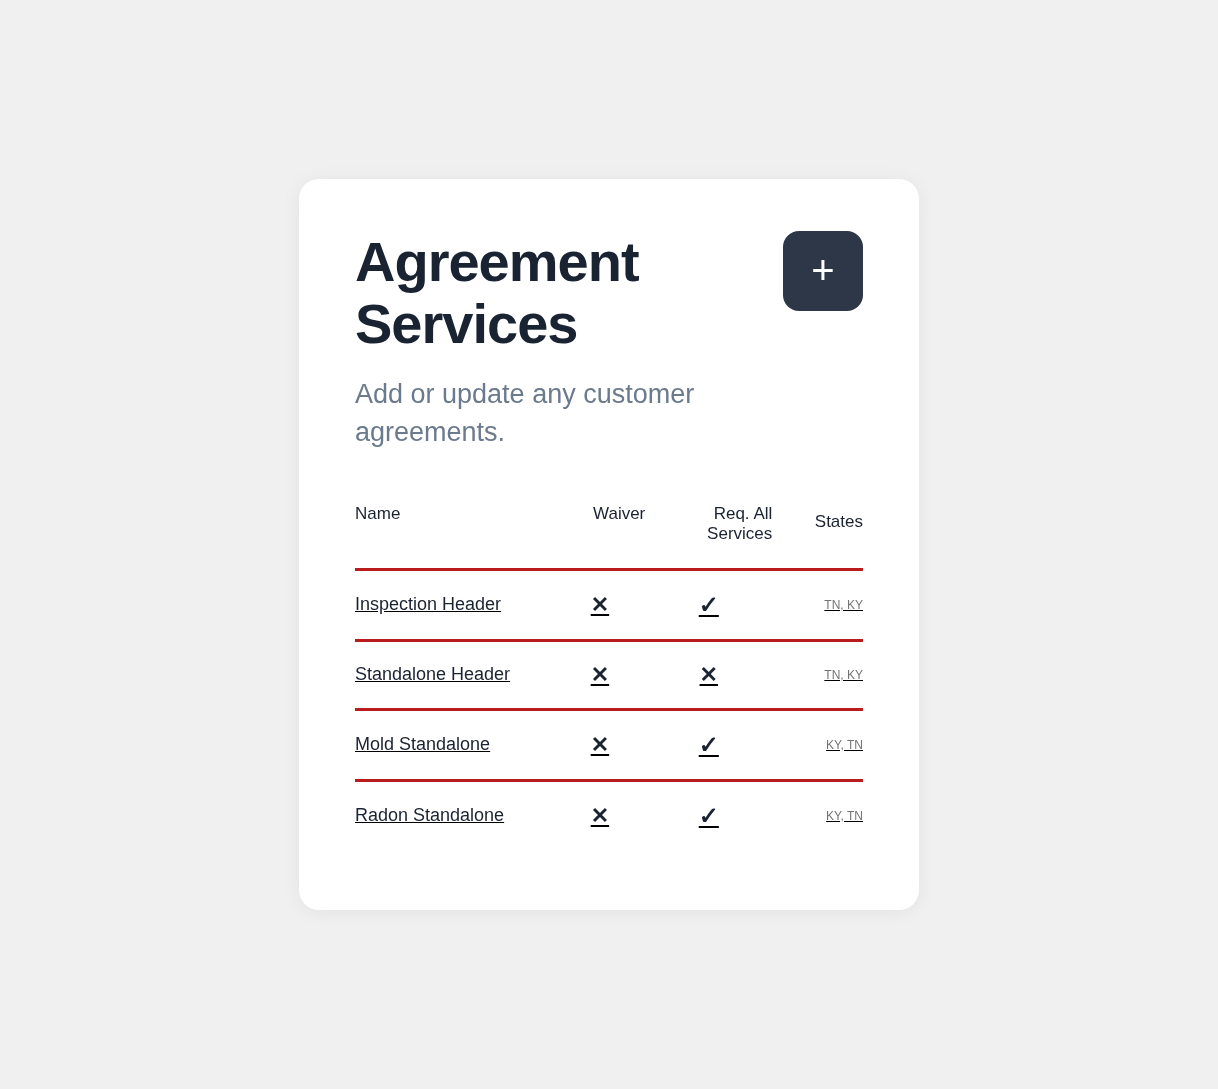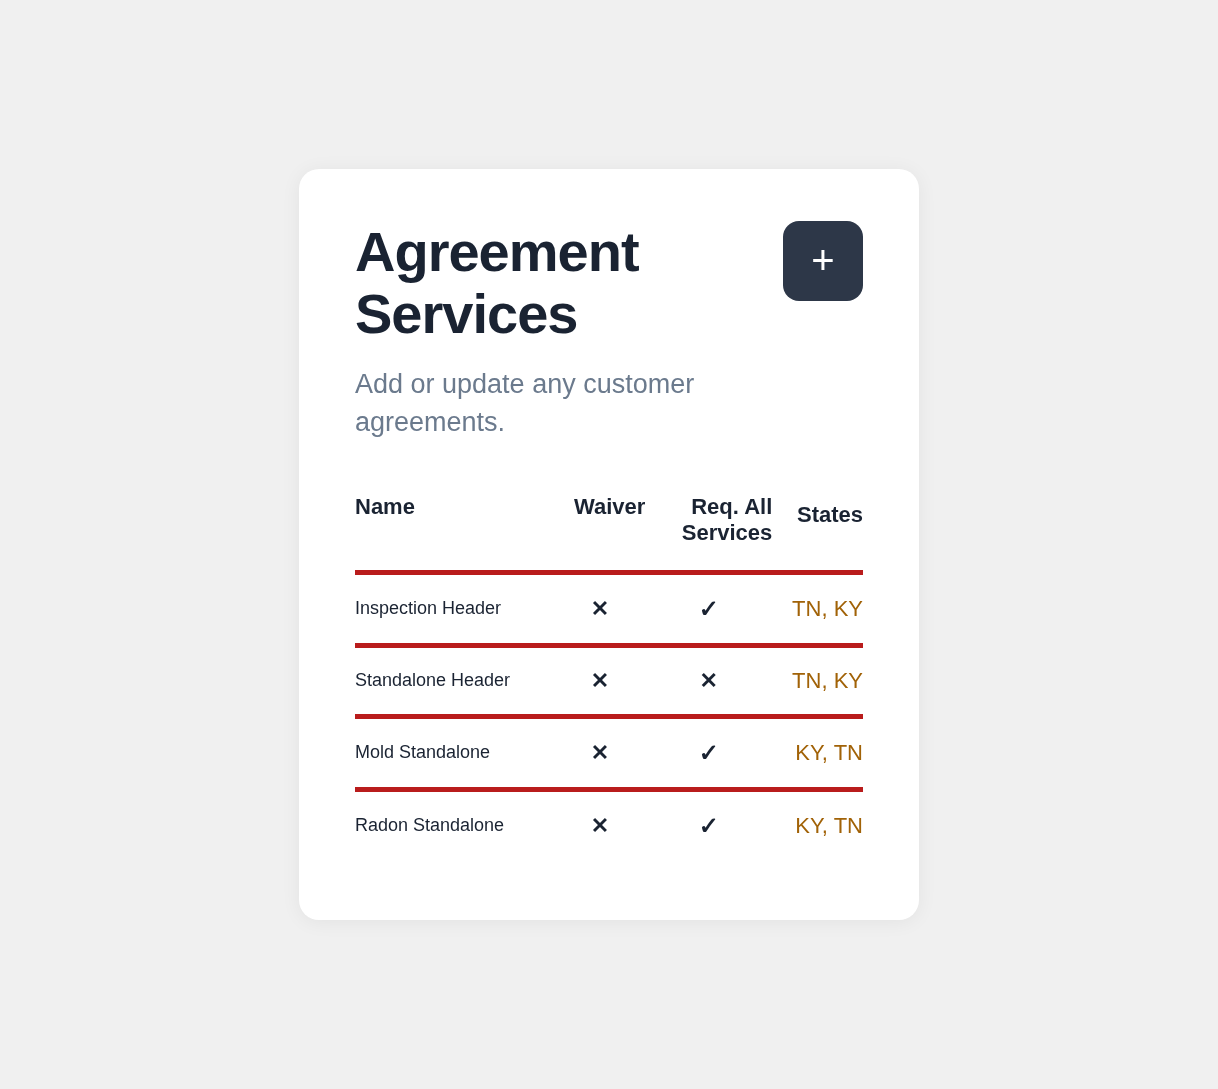--- a/index.html
+++ b/index.html
@@ -80,40 +80,41 @@
     }
 
     .table-header {
       display: grid;
       grid-template-columns: 2.2fr 1fr 1.4fr 1fr;
       padding-bottom: 16px;
       margin-bottom: 8px;
     }
 
     .col-header {
-      font-size: 22px;
-      font-weight: 700;
+      font-size: 17px;
+      font-weight: 400;
       color: #1a2332;
     }
 
     .col-header.center {
       text-align: right;
     }
 
     .col-header.right {
       text-align: right;
       margin-top: 8px;
     }
 
     .table-row {
       display: grid;
       grid-template-columns: 2.2fr 1fr 1.4fr 1fr;
       padding: 20px 0;
-      border-top: 5px solid #b91c1c;
+      border-top: 3px solid #b91c1c;
       align-items: center;
+      text-decoration: underline;
     }
 
     .cell-name {
       font-size: 18px;
       color: #1a2332;
       font-weight: 400;
     }
 
     .cell-icon {
       text-align: center;
@@ -121,22 +122,22 @@
       font-weight: 700;
       color: #1a2332;
     }
 
     .cell-icon.check {
       font-size: 24px;
     }
 
     .cell-states {
       text-align: right;
-      font-size: 22px;
-      color: #a16207;
+      font-size: 12px;
+      color: #737373;
       font-weight: 400;
     }
   </style>
 </head>
 <body>
 
 <div class="card">
   <div class="header-row">
     <div class="title-block">
       <h1 class="page-title">

